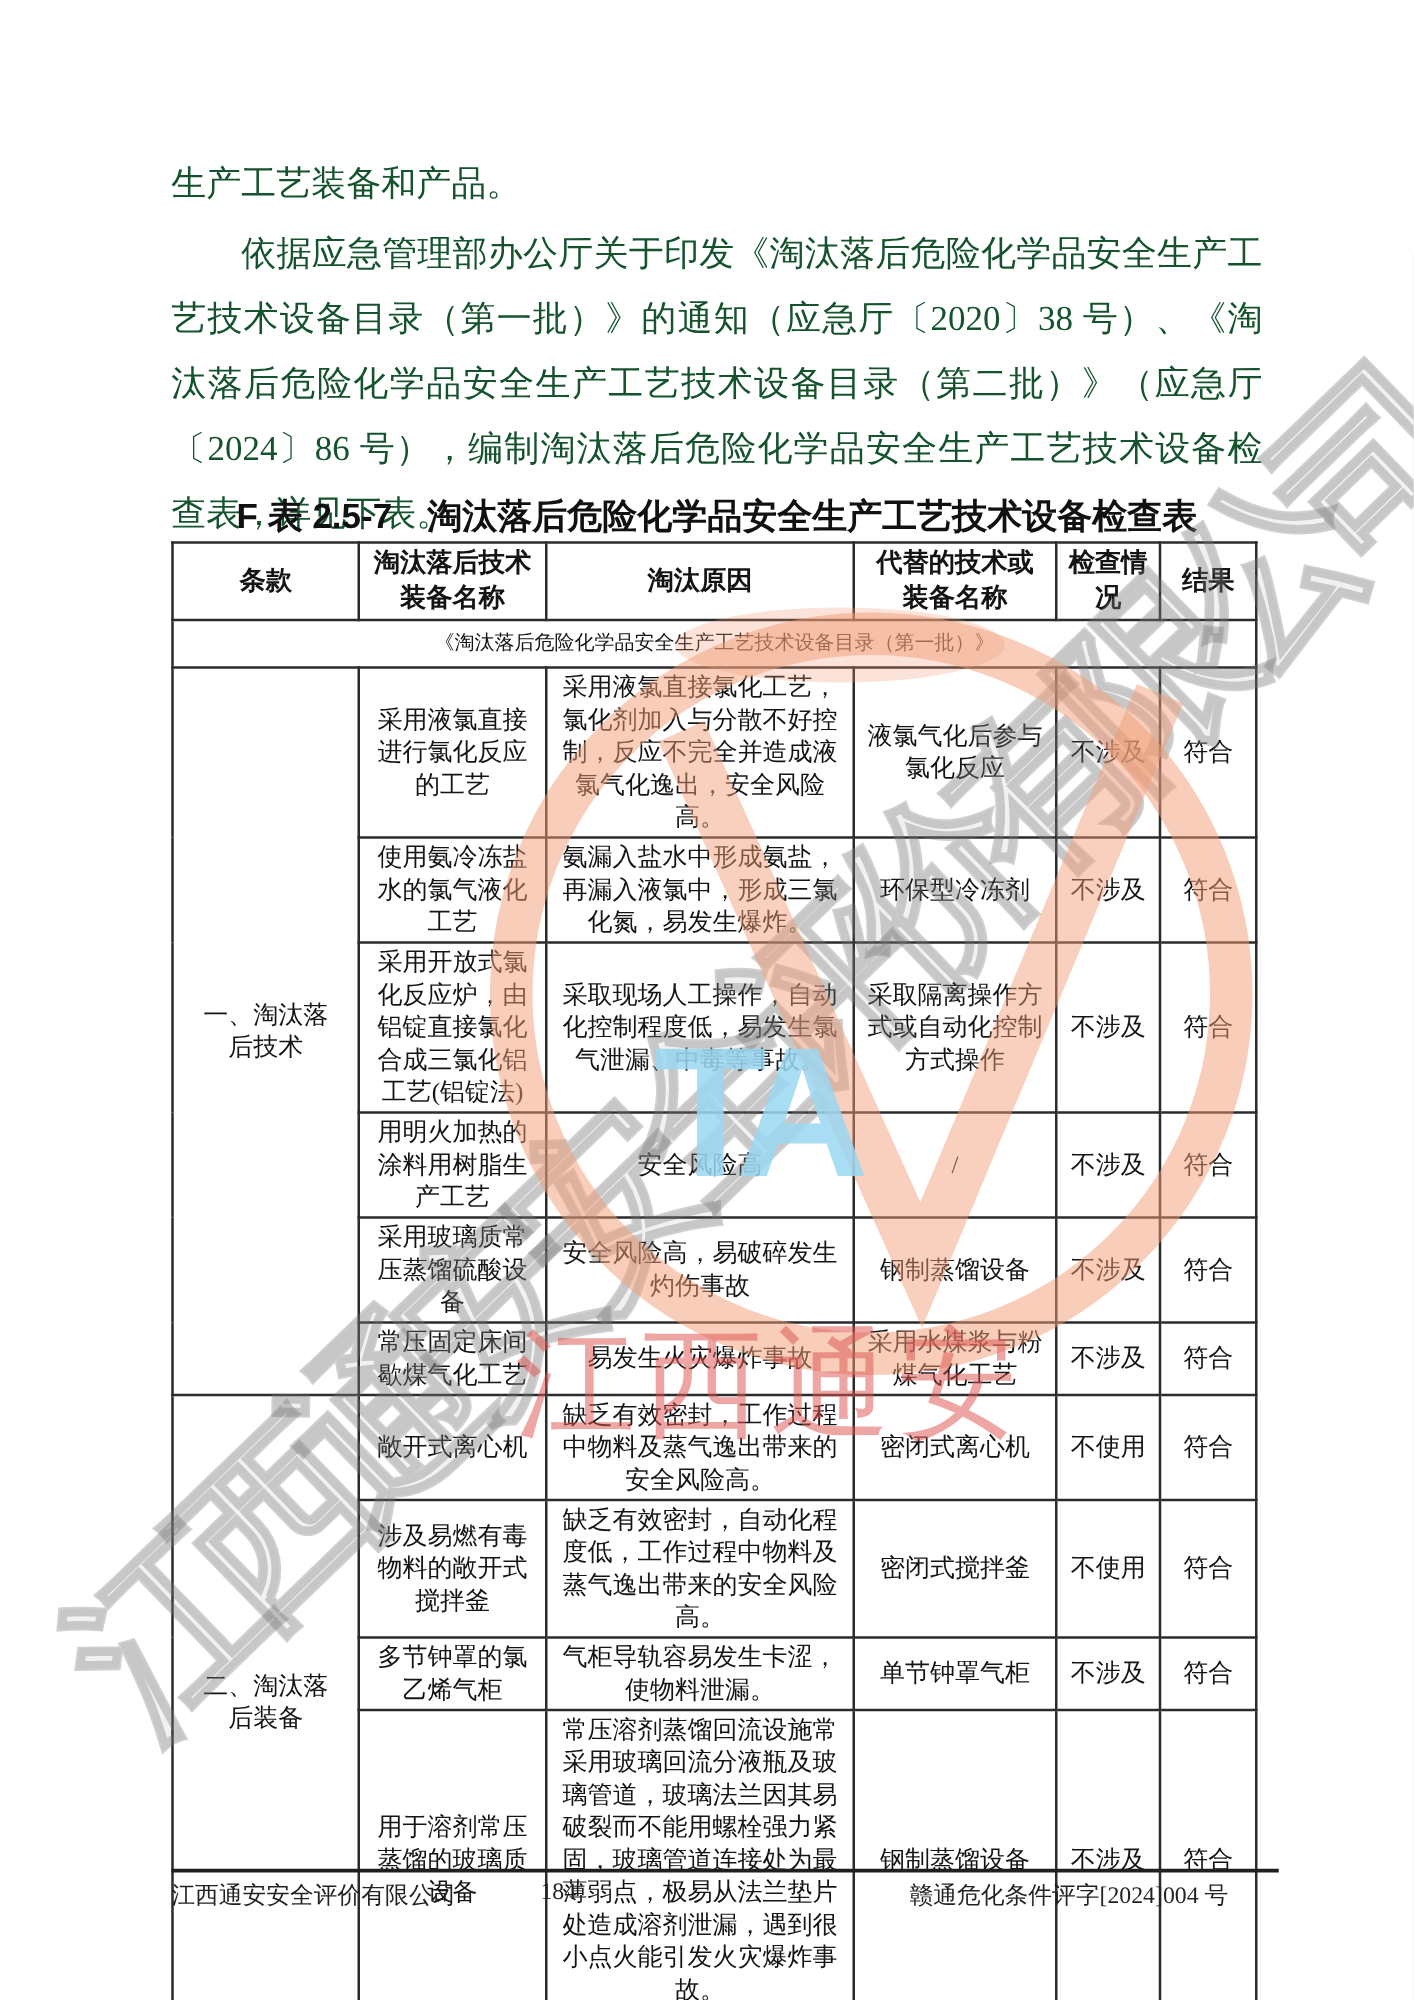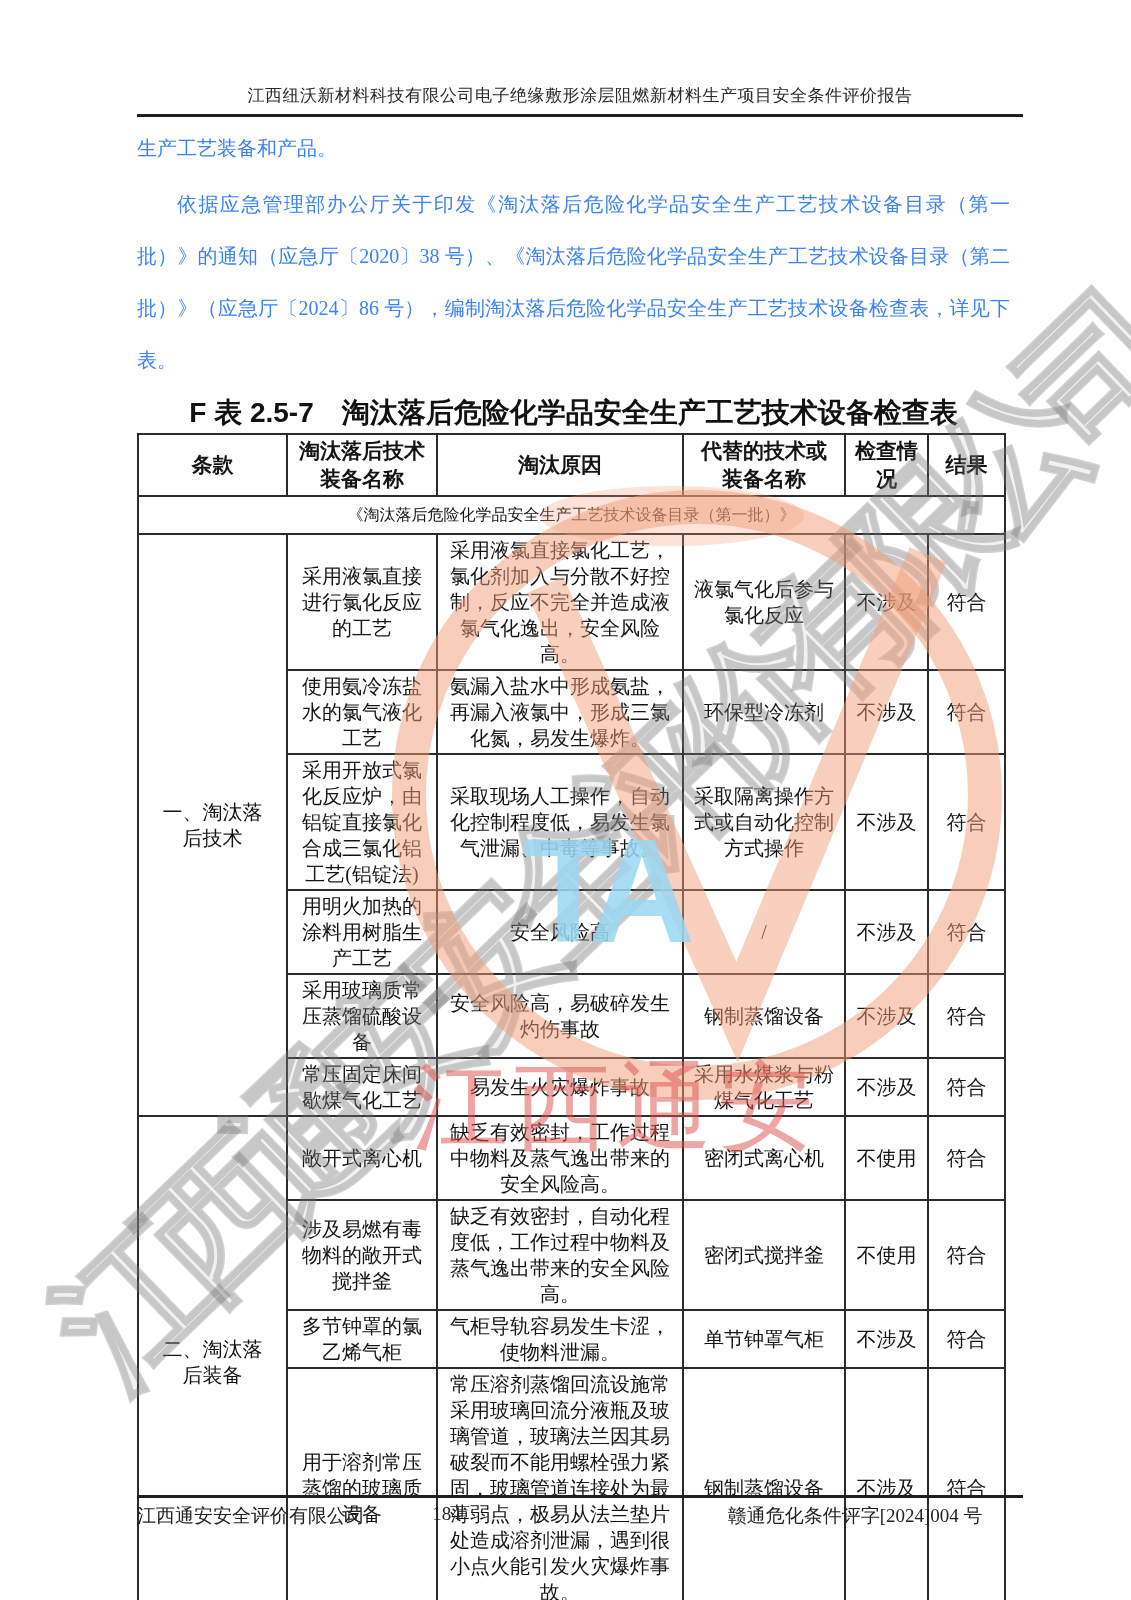--- a/index.html
+++ b/index.html
@@ -5,22 +5,22 @@
   html,body{margin:0;padding:0;background:#e8e8e8;}
   .page{position:relative;width:1131px;height:1600px;background:#ffffff;margin:0 auto;
         overflow:hidden;font-family:"Liberation Serif","DejaVu Serif",serif;color:#1c1c1c;}
 
   
   .running-header{position:absolute;left:137px;top:84px;width:886px;text-align:center;
         font-size:17px;letter-spacing:.5px;color:#2a2a2a;padding-bottom:7px;
         border-bottom:3px solid #1f1f1f;}
 
   
-  .bodytext{position:absolute;left:137px;width:873px;font-size:20px;line-height:52px;
-        text-align:justify;color:#3b82f6;}
+  .bodytext{position:absolute;left:137px;width:873px;font-size:28px;line-height:52px;
+        text-align:justify;color:#14532d;}
   .p1{top:122px;}
   .p2{top:178px;text-indent:2em;}
 
   
   .tbl-caption{position:absolute;left:137px;top:394px;width:873px;text-align:center;
         font-family:"Liberation Sans","DejaVu Sans",sans-serif;font-weight:bold;
         font-size:28px;color:#111;}
 
   
   table.checklist{position:absolute;left:137px;top:433px;width:867px;border-collapse:collapse;
@@ -52,23 +52,20 @@
         opacity:.52;}
   .wm-blue{position:absolute;left:523px;top:806px;font-family:"Liberation Sans","DejaVu Sans",sans-serif;
         font-weight:bold;font-size:148px;letter-spacing:-14px;color:var(--wm-blue,#9ad8f2);opacity:.85;}
   .wm-svg{position:absolute;left:0;top:0;}
 </style>
 </head>
 <body>
 
 <div class="page">
 
-  <div class="running-header">
-    <span>江西纽沃新材料科技有限公司电子绝缘敷形涂层阻燃新材料生产项目安全条件评价报告</span>
-  </div>
 
   <div class="bodytext p1">生产工艺装备和产品。</div>
   <div class="bodytext p2">依据应急管理部办公厅关于印发《淘汰落后危险化学品安全生产工艺技术设备目录（第一批）》的通知（应急厅〔2020〕38 号）、《淘汰落后危险化学品安全生产工艺技术设备目录（第二批）》（应急厅〔2024〕86 号），编制淘汰落后危险化学品安全生产工艺技术设备检查表，详见下表。</div>
 
   <div class="tbl-caption">F 表 2.5-7　淘汰落后危险化学品安全生产工艺技术设备检查表</div>
 
   <table class="checklist">
     <colgroup>
       <col style="width:149px">
         <col style="width:150px">

